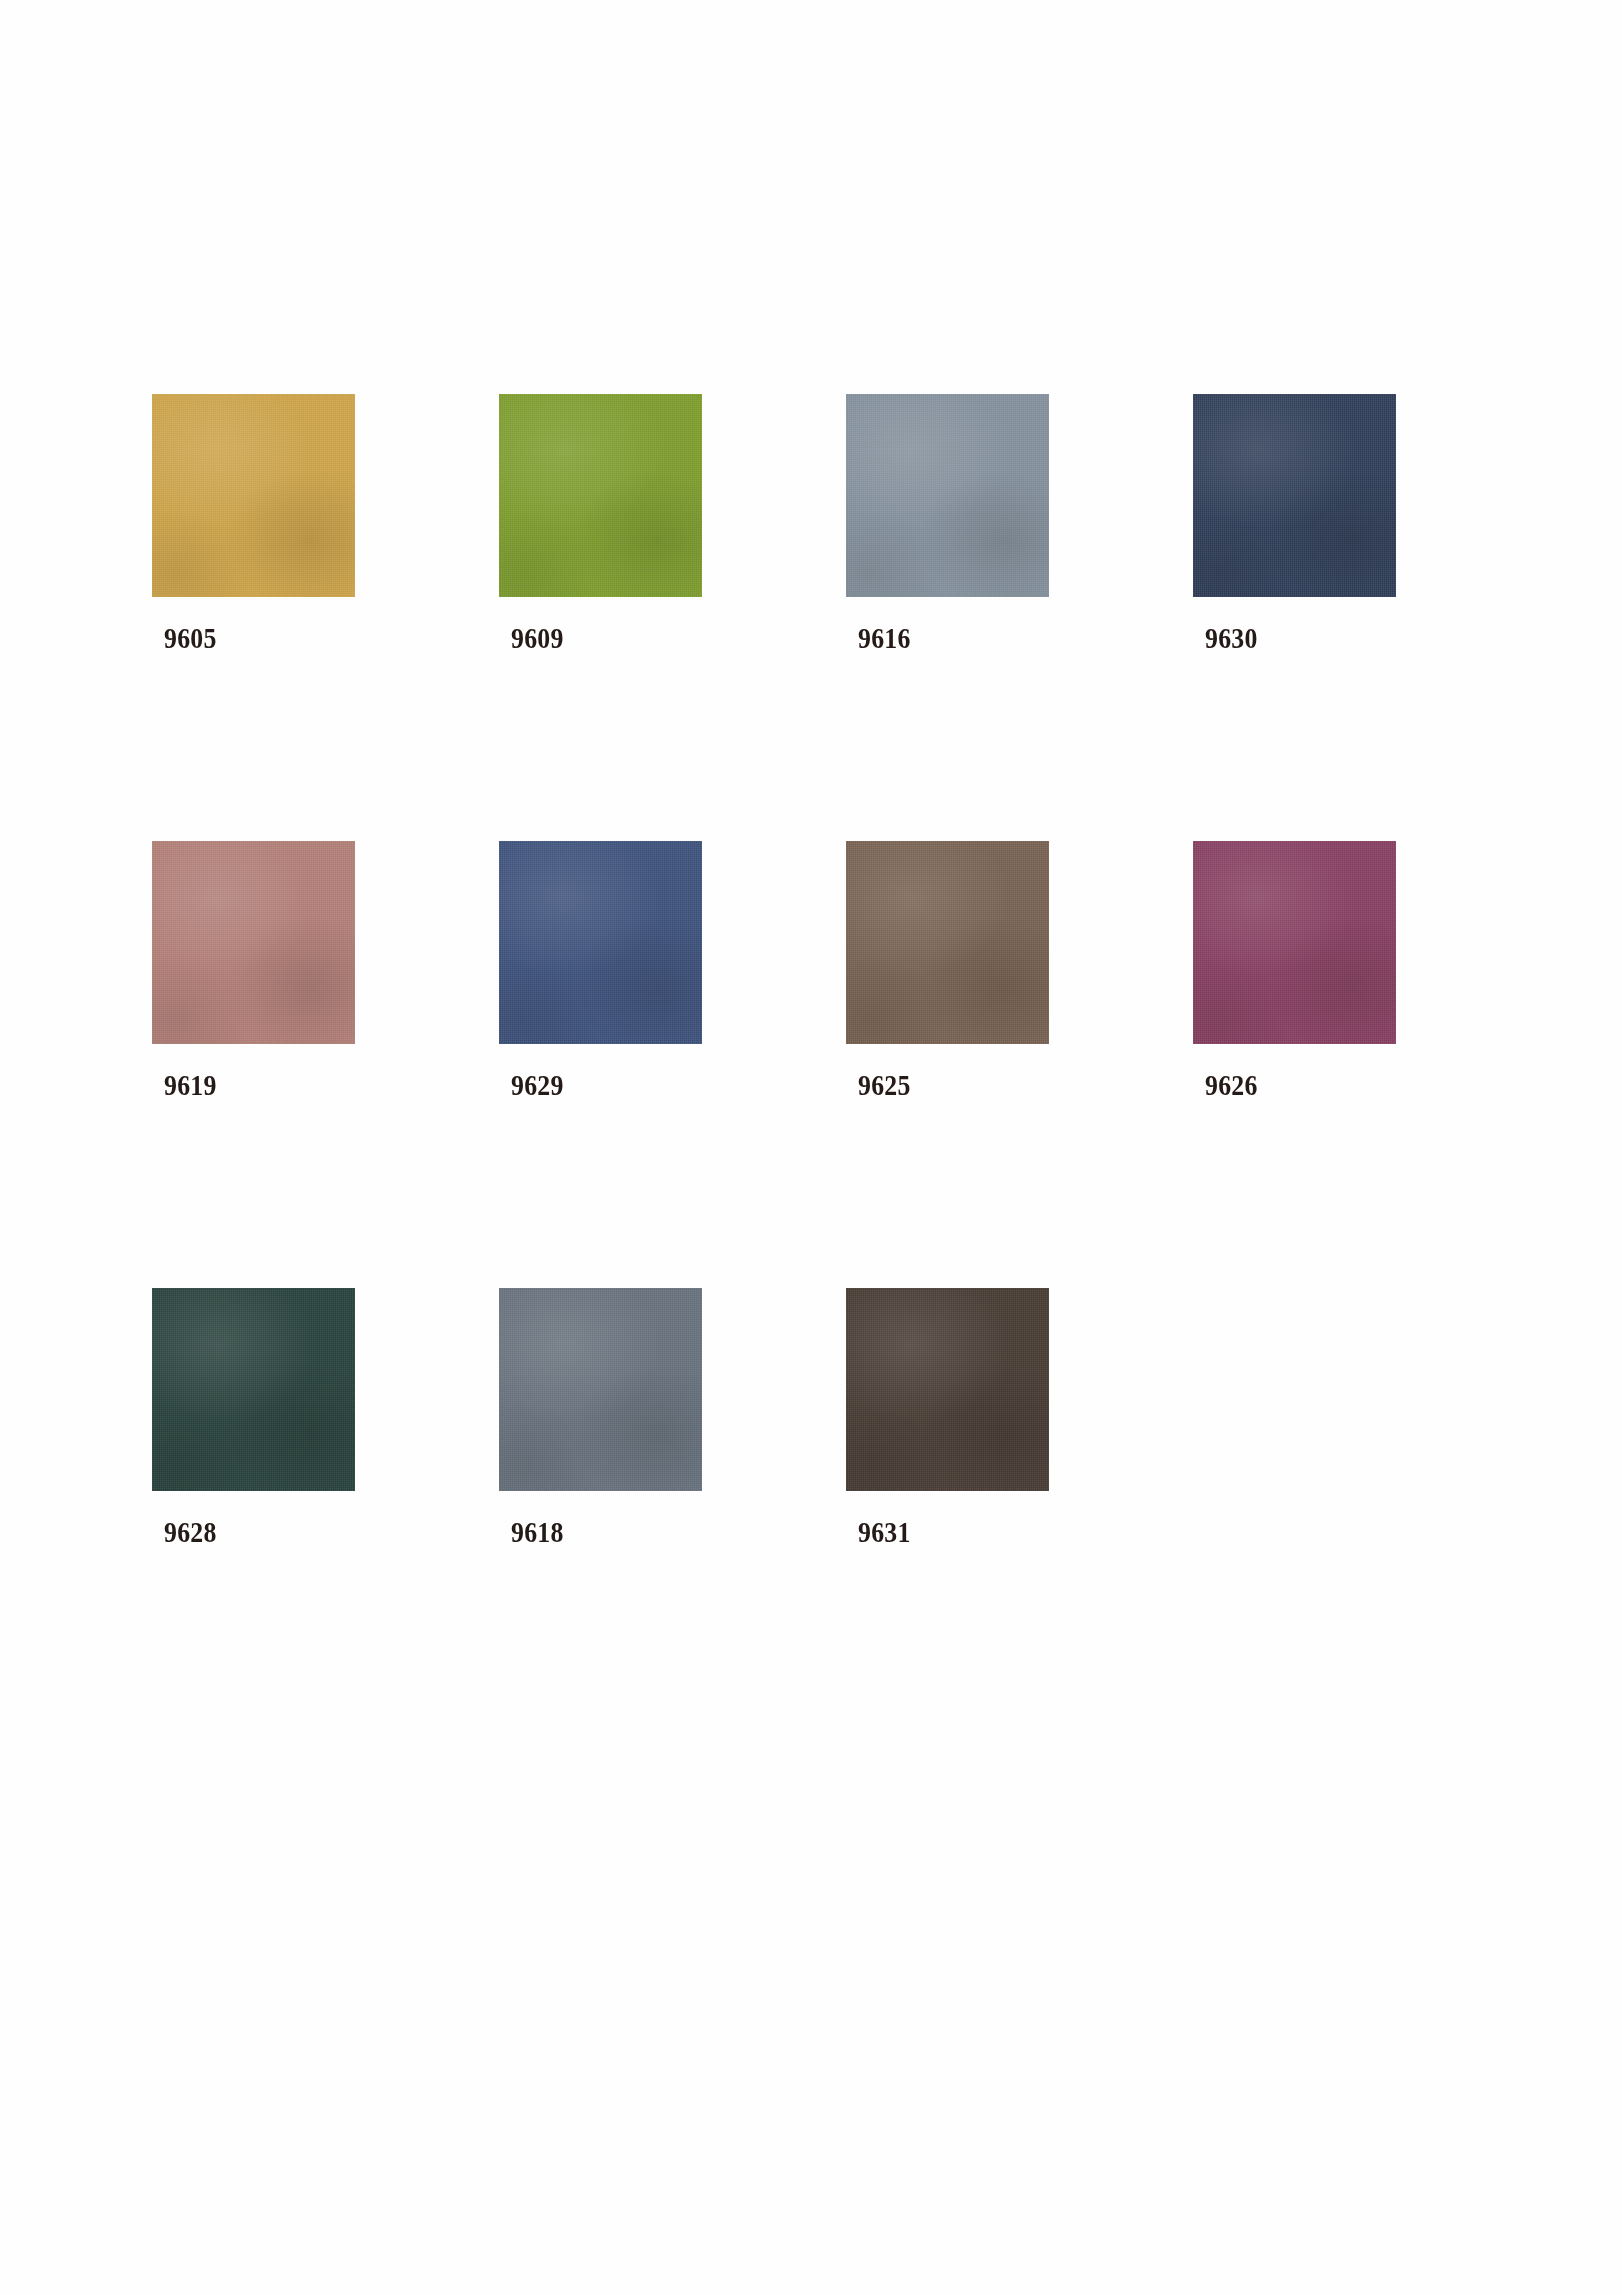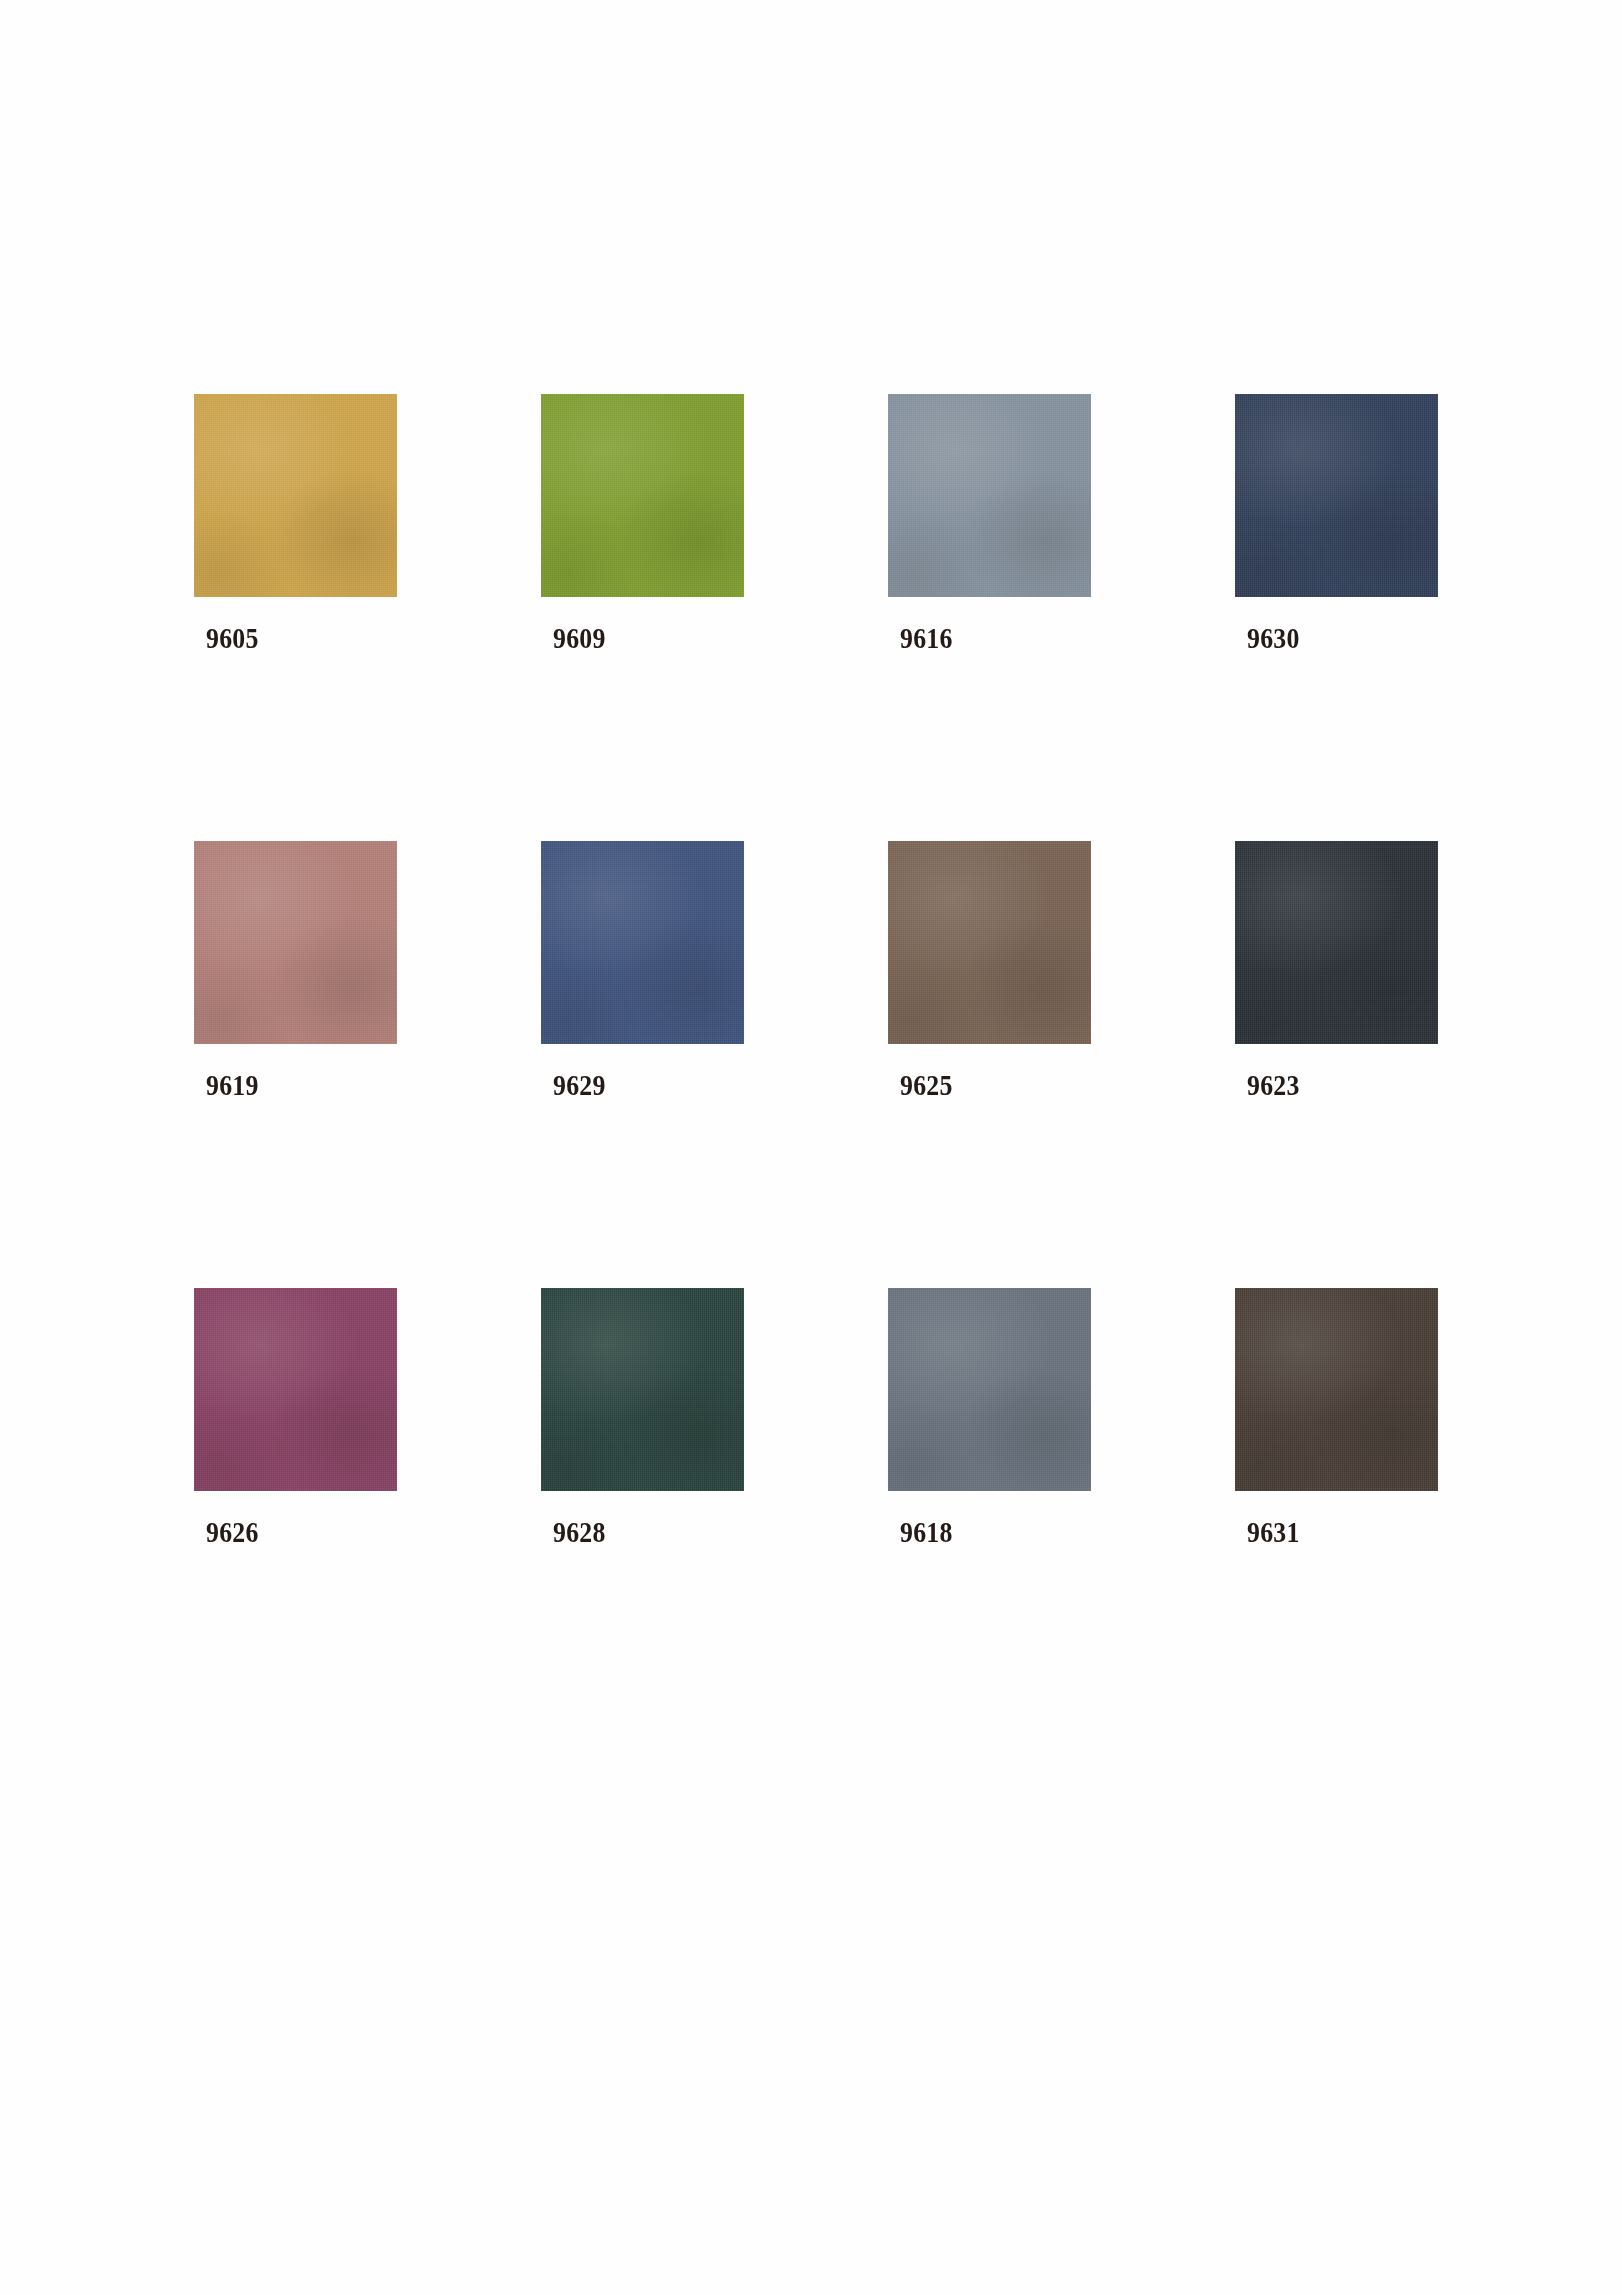--- a/index.html
+++ b/index.html
@@ -29,21 +29,20 @@
     top: 394px;
     width: 1320px;
     display: grid;
     grid-template-columns: repeat(4, 203px);
     grid-column-gap: 144px;
     grid-row-gap: 188px;
   }
 
   .swatch-cell {
     width: 210px;
-    margin-left: 42px;
   }
 
   .swatch-chip {
     position: relative;
     width: 203px;
     height: 203px;
     overflow: hidden;
     background-color: #888;
   }
 
@@ -123,24 +122,20 @@
       </div>
       <div class="swatch-cell">
         <div class="swatch-chip" style="background-color: rgb(47, 69, 113);"></div>
         <div class="swatch-label">9629</div>
       </div>
       <div class="swatch-cell">
         <div class="swatch-chip" style="background-color: rgb(109, 85, 69);"></div>
         <div class="swatch-label">9625</div>
       </div>
       <div class="swatch-cell">
-        <div class="swatch-chip" style="background-color: rgb(27, 33, 40);"></div>
-        <div class="swatch-label">9623</div>
-      </div>
-      <div class="swatch-cell">
         <div class="swatch-chip" style="background-color: rgb(125, 50, 86);"></div>
         <div class="swatch-label">9626</div>
       </div>
       <div class="swatch-cell">
         <div class="swatch-chip" style="background-color: rgb(25, 52, 46);"></div>
         <div class="swatch-label">9628</div>
       </div>
       <div class="swatch-cell">
         <div class="swatch-chip" style="background-color: rgb(91, 102, 114);"></div>
         <div class="swatch-label">9618</div>

